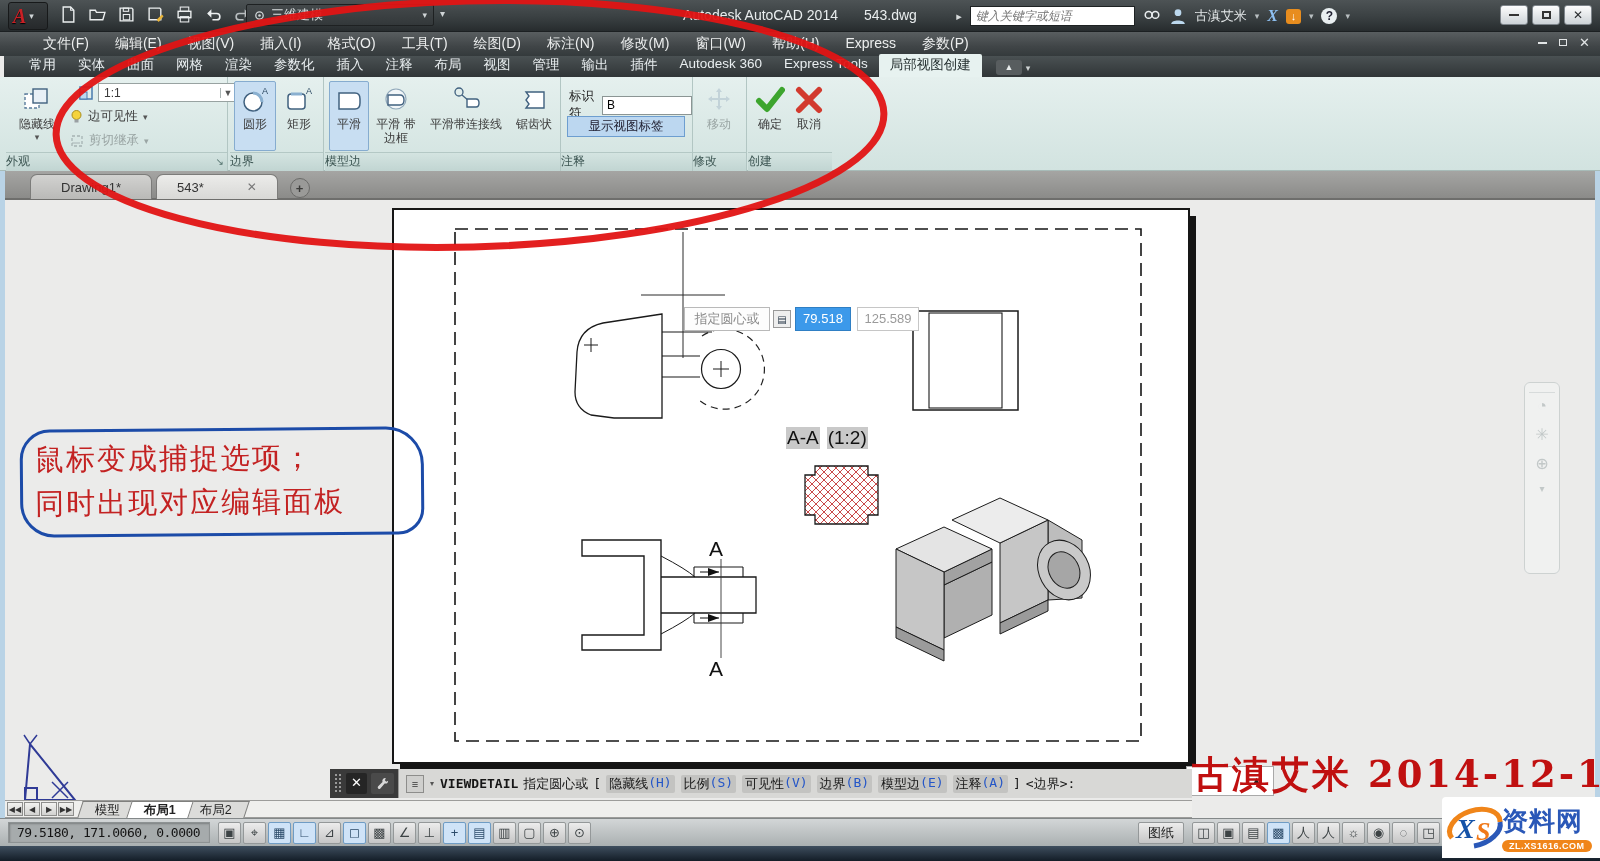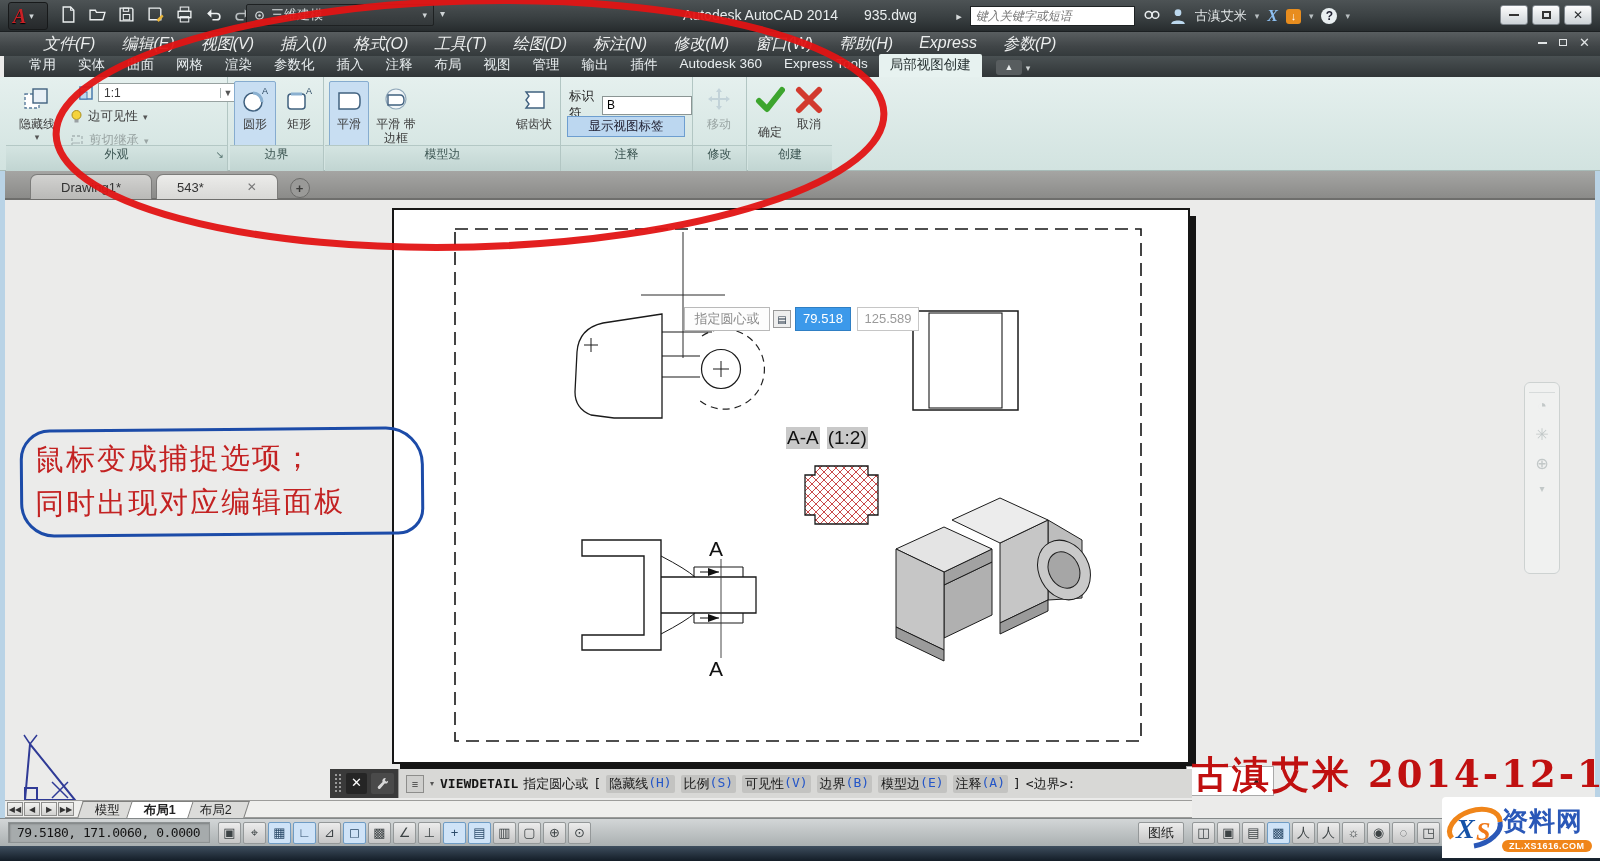--- a/index.html
+++ b/index.html
@@ -36,40 +36,40 @@
   .winbtns{position:absolute;right:8px;top:5px;display:flex;gap:4px;}
   .wbtn{width:28px;height:20px;background:linear-gradient(#fdfdfd,#cdd3d7);border:1px solid #7e858b;border-radius:3px;
     display:flex;align-items:center;justify-content:center;color:#2a2d30;font-size:12px;font-weight:700;}
   .wbtn .bar{width:10px;height:2px;background:#333;}
   .wbtn .box{width:9px;height:8px;border:2px solid #333;}
 
   
   .menubar{position:absolute;left:0;top:32px;width:1600px;height:24px;
     background:linear-gradient(#595e60,#404547 60%,#343a3c);display:flex;align-items:center;}
   .menu-items{display:flex;gap:0;padding-left:30px;}
-  .menu-item{color:#eceeee;font-size:16px;padding:8px 13px;font-style:italic;}
+  .menu-item{color:#eceeee;font-size:14px;padding:8px 13px;}
   .doc-controls{position:absolute;right:10px;top:3px;display:flex;gap:12px;color:#e2e5e6;font-size:13px;align-items:center;}
   .doc-controls .bar{display:inline-block;width:9px;height:2px;background:#e2e5e6;}
   .doc-controls .box{display:inline-block;width:8px;height:7px;border:1.5px solid #e2e5e6;}
 
   
   .ribbontabs{position:absolute;left:4px;top:56px;width:1600px;height:21px;
     background:linear-gradient(#4a5153,#303537);display:flex;align-items:flex-end;padding-left:14px;}
   .rtab{color:#e9eef0;font-size:13.5px;padding:2px 11px 3px;white-space:nowrap;}
   .rtab.active{background:#e7f2f0;color:#1f2a2a;border-radius:2px 2px 0 0;}
   .ribbon-min{margin-left:14px;margin-bottom:2px;width:26px;height:15px;background:#585d5f;border-radius:3px;
     color:#e8ecec;font-size:9px;text-align:center;line-height:15px;}
   .ribbon-min-caret{color:#cdd2d3;font-size:9px;margin-left:4px;margin-bottom:4px;}
 
   
   .ribbon{position:absolute;left:0;top:77px;width:1600px;height:94px;
     background:linear-gradient(#e5f0ee,#d2e3e0);border-bottom:1px solid #a7bbb8;}
   .panel{position:absolute;top:0;height:94px;border-right:1px solid #b2c6c3;}
-  .pfoot{position:absolute;left:0;right:0;bottom:0;height:26px;background:linear-gradient(#d4e4e1,#c1d5d2);
-    border-top:1px solid #b4c8c5;color:#3d5653;font-size:12px;text-align:center;line-height:16px;}
+  .pfoot{position:absolute;left:0;right:0;bottom:0;height:19px;background:linear-gradient(#d4e4e1,#c1d5d2);
+    border-top:1px solid #b4c8c5;color:#3d5653;font-size:12px;text-align:left;line-height:16px;}
   .pfoot .launcher{position:absolute;right:3px;top:1px;font-size:10px;color:#52706c;}
   .rbtn{position:absolute;top:4px;display:flex;flex-direction:column;align-items:center;
     font-size:12px;color:#3b3b3b;height:70px;border:1px solid transparent;border-radius:2px;text-align:center;line-height:1.15;}
   .rbtn .ric{height:36px;display:flex;align-items:center;justify-content:center;}
   .rbtn.sel{background:#c8def2;border-color:#86accf;}
   .rbtn.disabled{color:#9aa5a4;}
   .arow{position:absolute;display:flex;align-items:center;gap:5px;font-size:12.5px;color:#3b3b3b;}
   .combo{width:138px;height:19px;background:#fff;border:1px solid #98a2a1;display:flex;align-items:center;
     font-size:12px;padding-left:5px;}
   .combo .cb-caret{margin-left:auto;border-left:1px solid #aab3b2;width:15px;text-align:center;color:#555;font-size:9px;}
@@ -249,21 +249,21 @@
       <svg width="13" height="13" viewBox="0 0 14 14">
           <circle cx="7" cy="7" r="4" fill="none" stroke="#cfd4d6" stroke-width="1.4"></circle>
           <circle cx="7" cy="7" r="1.4" fill="#cfd4d6"></circle>
         </svg>
       <span>三维建模</span>
       <span class="sp"></span>
       <span class="caret">▾</span>
     </div>
     <span class="qat-more">▾</span>
     <div class="tb-title">
-      <span>Autodesk AutoCAD 2014</span><span class="doc">935.dwg</span>
+      <span>Autodesk AutoCAD 2014</span><span class="doc">543.dwg</span>
     </div>
     <div class="tb-right">
       <span class="keytip">▸</span>
       <input class="searchbox" placeholder="键入关键字或短语" style="">
       <span class="tb-ic">
           <svg viewBox="0 0 16 16">
             <circle cx="5" cy="7" r="3" fill="none" stroke="#e8ecee" stroke-width="1.4"></circle>
             <circle cx="11" cy="7" r="3" fill="none" stroke="#e8ecee" stroke-width="1.4"></circle>
             <path d="M8 7h0" stroke="#e8ecee"></path>
           </svg>
@@ -419,20 +419,30 @@
       </div>
       <div class="rbtn" style="left:48px;width:46px;">
         <span class="ric">
           <svg width="30" height="26" viewBox="0 0 30 26">
               <circle cx="15" cy="12" r="10" fill="#f2f6f8" stroke="#90a8ba" stroke-width="1.2"></circle>
               <path d="M7 8 h12 q4 0 4 5 t-4 5 h-12 z" fill="#fff" stroke="#40617f" stroke-width="1.4"></path>
             </svg>
         </span>
         <span style="width:44px;">平滑 带边框</span>
       </div>
+      <div class="rbtn" style="left:98px;width:86px;">
+        <span class="ric">
+          <svg width="30" height="28" viewBox="0 0 30 28">
+              <circle cx="8" cy="6" r="4" fill="none" stroke="#40617f" stroke-width="1.3"></circle>
+              <path d="M11 9 L18 15" stroke="#40617f" stroke-width="1.2"></path>
+              <path d="M16 13 h9 q3 0 3 4 t-3 4 h-9 z" fill="#fff" stroke="#40617f" stroke-width="1.4"></path>
+            </svg>
+        </span>
+        <span>平滑带连接线</span>
+      </div>
       <div class="rbtn" style="left:186px;width:46px;">
         <span class="ric">
           <svg width="28" height="26" viewBox="0 0 28 26">
               <path d="M6 5 h18 v16 h-18 l3-4 -3-4 3-4 z" fill="#fff" stroke="#40617f" stroke-width="1.4"></path>
             </svg>
         </span>
         <span>锯齿状</span>
       </div>
       <div class="pfoot"><span>模型边</span></div>
     </div>
@@ -454,21 +464,21 @@
           <svg width="28" height="28" viewBox="0 0 28 28">
               <path d="M14 2l3 4h-2v6h6v-2l4 3-4 3v-2h-6v6h2l-3 4-3-4h2v-6H7v2l-4-3 4-3v2h6V6h-2z" fill="#9fb4c4"></path>
             </svg>
         </span>
         <span>移动</span>
       </div>
       <div class="pfoot"><span>修改</span></div>
     </div>
 
     <div class="panel" style="left:748px;width:84px;border-right:none;">
-      <div class="rbtn" style="left:4px;width:36px;gap:8px;">
+      <div class="rbtn" style="left:4px;width:36px;">
         <span class="ric">
           <svg width="30" height="28" viewBox="0 0 30 28">
               <path d="M4 15l8 8L27 4" fill="none" stroke="#3da52e" stroke-width="6" stroke-linecap="round" stroke-linejoin="round"></path>
             </svg>
         </span>
         <span>确定</span>
       </div>
       <div class="rbtn" style="left:42px;width:38px;align-items:center;">
         <span class="ric">
           <svg width="30" height="28" viewBox="0 0 30 28">

